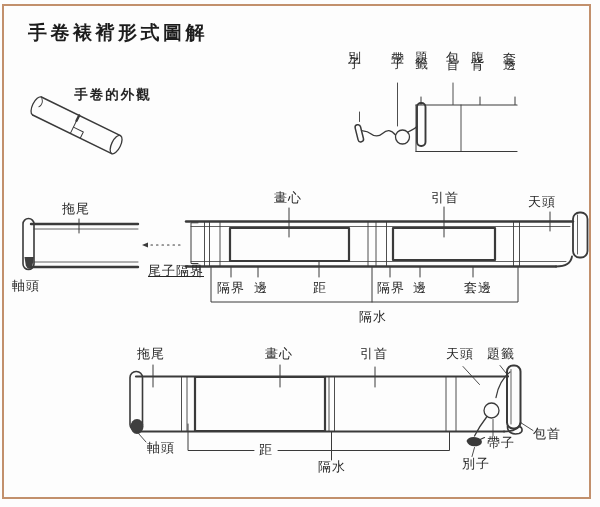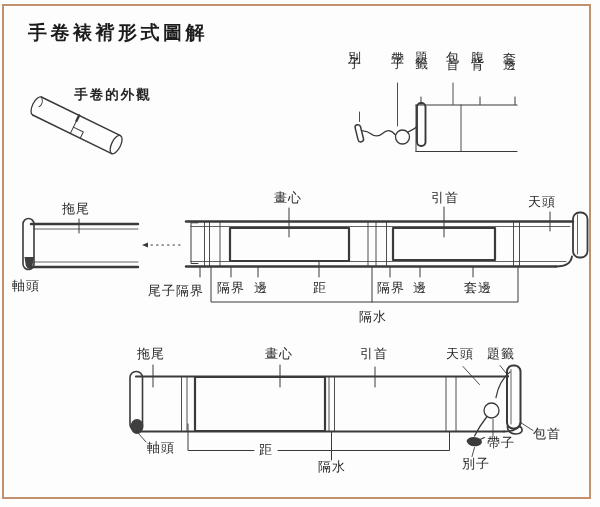--- a/index.html
+++ b/index.html
@@ -168,21 +168,21 @@
   <div class="vlbl" style="left:414px;top:41px;">題籤</div>
   <div class="vlbl" style="left:445px;top:41px;">包首</div>
   <div class="vlbl" style="left:470px;top:41px;">腹背</div>
   <div class="vlbl" style="left:502px;top:41px;">套邊</div>
 
   <div class="lbl" style="left:76px;top:202px;">拖尾</div>
   <div class="lbl" style="left:288px;top:191px;">畫心</div>
   <div class="lbl" style="left:445px;top:191px;">引首</div>
   <div class="lbl" style="left:542px;top:195px;">天頭</div>
   <div class="lbl" style="left:26px;top:279px;">軸頭</div>
-  <div class="lbl" style="left:176px;top:284px;">尾子隔界</div>
+  <div class="lbl" style="left:176px;top:264px;text-decoration:underline;">尾子隔界</div>
   <div class="lbl" style="left:231px;top:281px;">隔界</div>
   <div class="lbl" style="left:261px;top:281px;">邊</div>
   <div class="lbl" style="left:320px;top:281px;">距</div>
   <div class="lbl" style="left:391px;top:281px;">隔界</div>
   <div class="lbl" style="left:420px;top:281px;">邊</div>
   <div class="lbl" style="left:478px;top:281px;">套邊</div>
   <div class="lbl" style="left:373px;top:310px;">隔水</div>
 
   <div class="lbl" style="left:151px;top:347px;">拖尾</div>
   <div class="lbl" style="left:279px;top:347px;">畫心</div>

